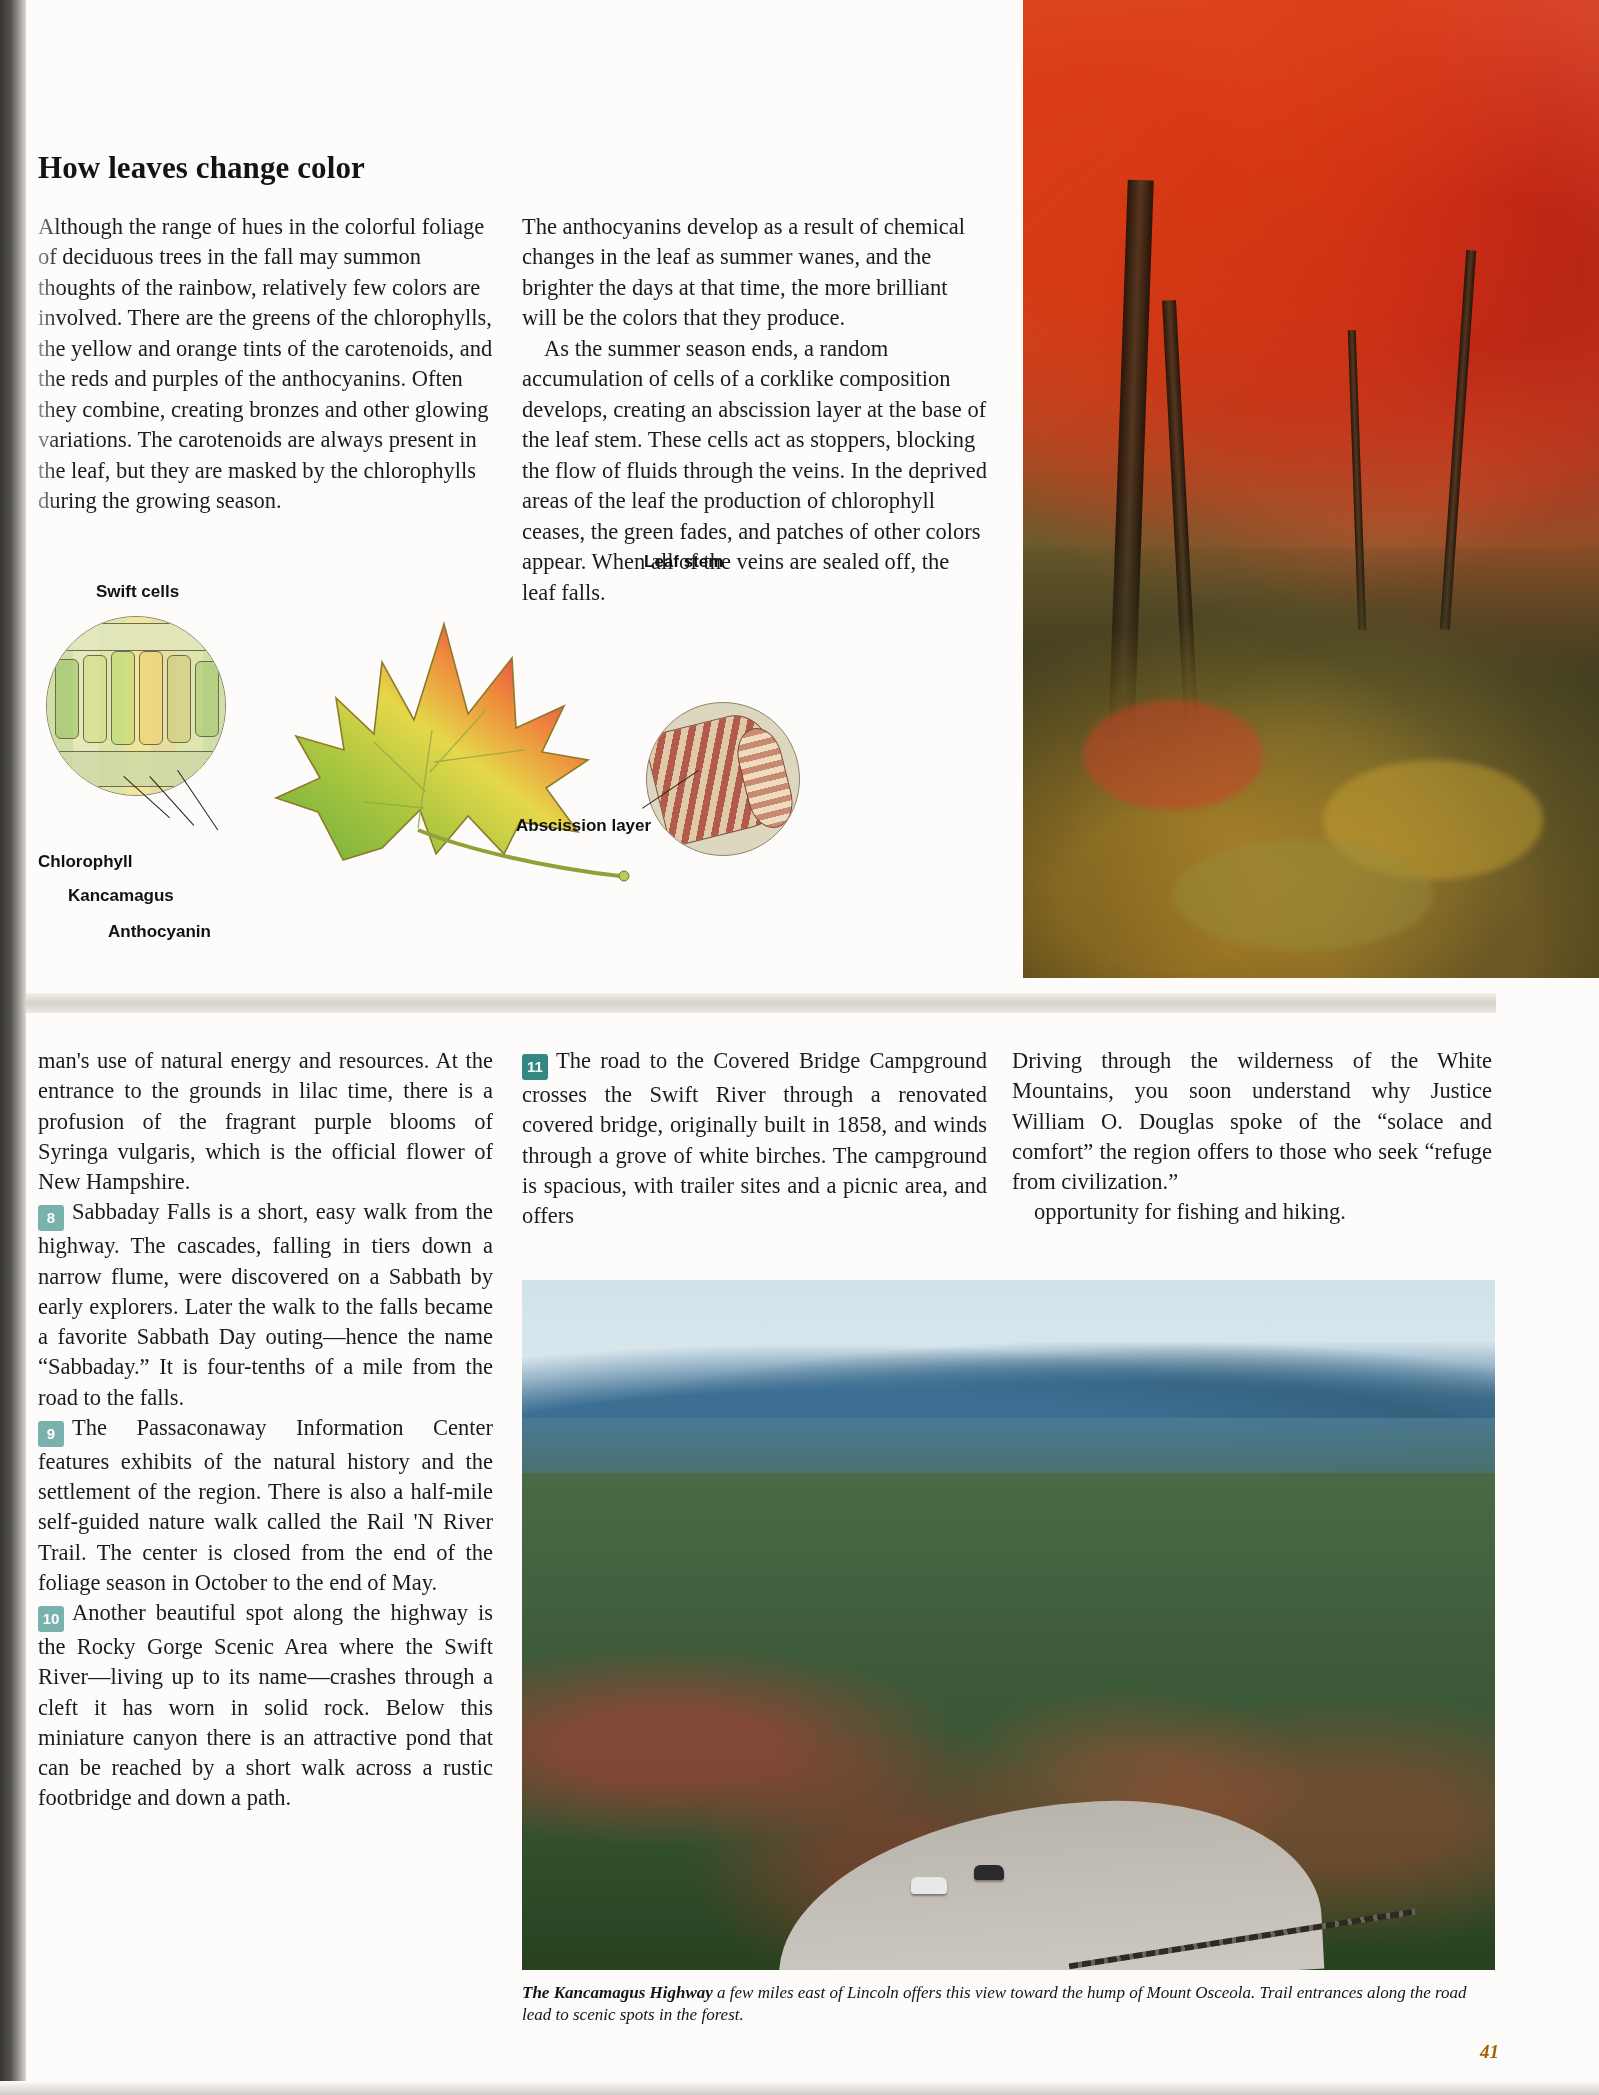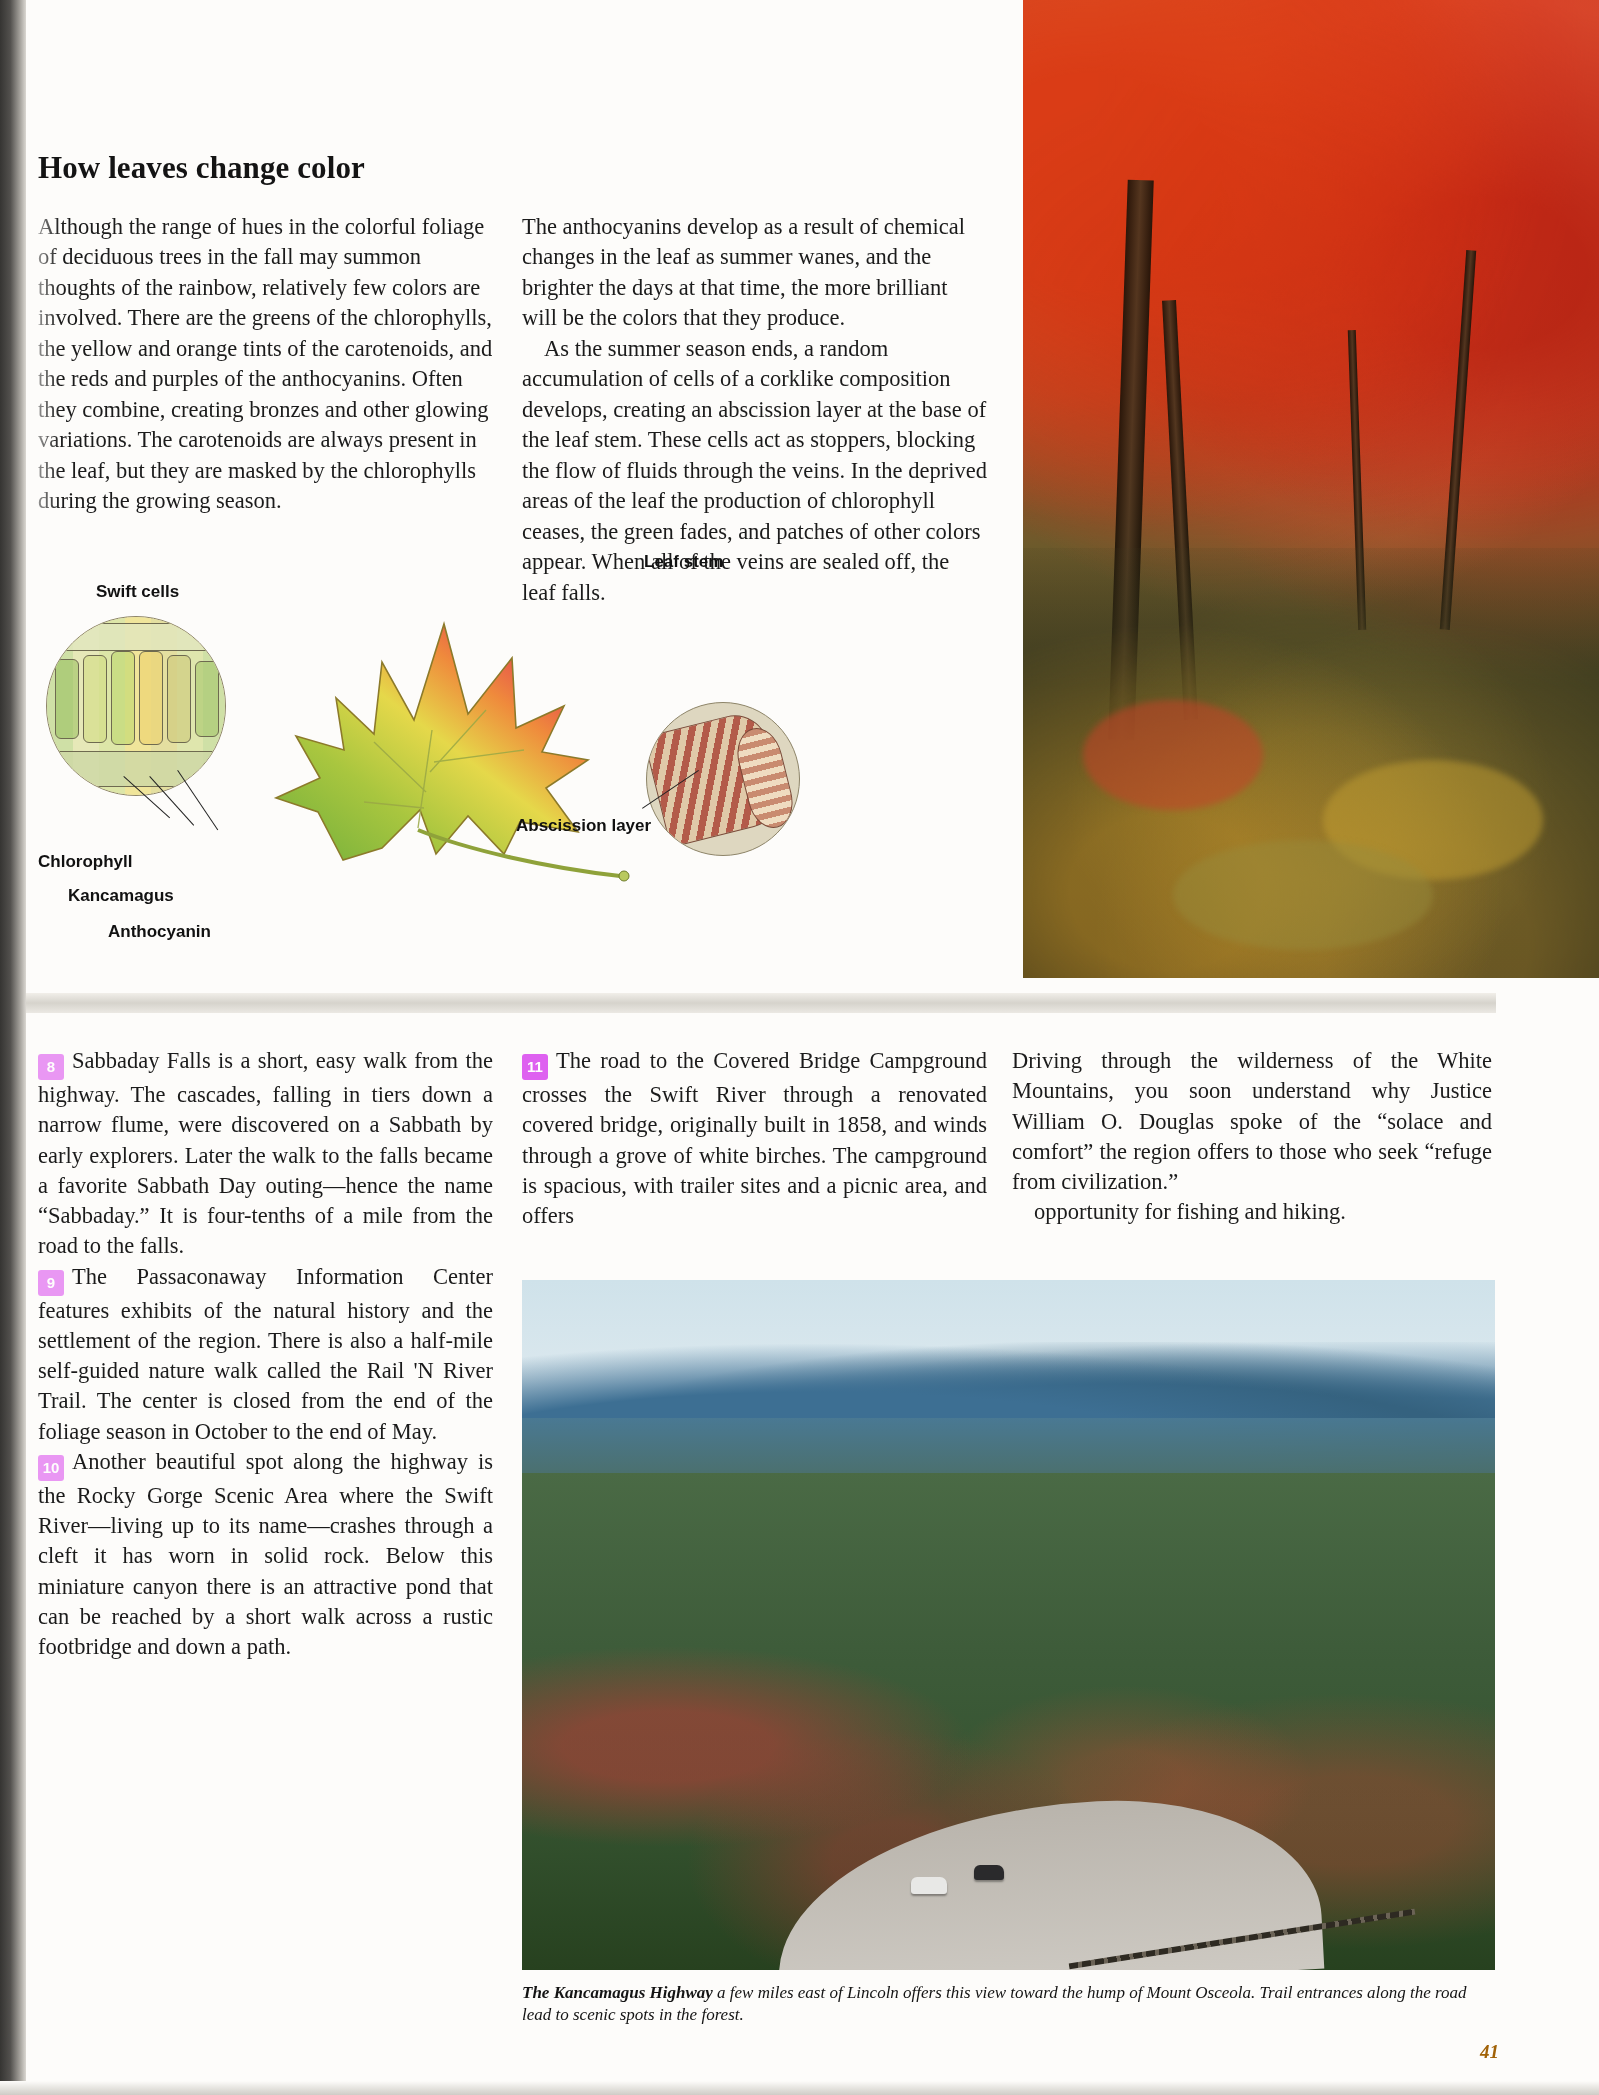--- a/index.html
+++ b/index.html
@@ -209,21 +209,21 @@
   }
   .bcol p { margin: 0; }
   .bcol1 { left: 38px; top: 16px; width: 455px; }
   .bcol2 { left: 522px; top: 16px; width: 465px; }
   .bcol3 { left: 1012px; top: 16px; width: 480px; }
   .bcol2 p + p, .bcol3 p + p { text-indent: 22px; }
 
   .marker {
     display: inline-block;
     width: 26px; height: 26px;
-    background: #d946ef;
+    background: #0f766e;
     color: #fff;
     font-family: "Liberation Sans", sans-serif;
     font-size: 15px;
     font-weight: bold;
     text-align: center;
     line-height: 26px;
     border-radius: 3px;
     vertical-align: -4px;
     margin-right: 8px;
     opacity: .85;
@@ -404,20 +404,21 @@
       <div class="leader" style="left:604px; top:228px; width:68px; transform: rotate(-34deg);"></div>
       <div class="lbl" style="left:478px; top:236px;">Abscission layer</div>
     </div>
   </div>
 
   <div class="band"></div>
 
   <div class="bottom-section">
 
     <div class="bcol bcol1">
+      <p>man's use of natural energy and resources. At the entrance to the grounds in lilac time, there is a profusion of the fragrant purple blooms of Syringa vulgaris, which is the official flower of New Hampshire.</p>
       <p>
         <span class="marker fade">8</span><span>Sabbaday Falls is a short, easy walk from the highway. The cascades, falling in tiers down a narrow flume, were discovered on a Sabbath by early explorers. Later the walk to the falls became a favorite Sabbath Day outing—hence the name “Sabbaday.” It is four-tenths of a mile from the road to the falls.</span>
       </p>
       <p>
         <span class="marker fade">9</span><span>The Passaconaway Information Center features exhibits of the natural history and the settlement of the region. There is also a half-mile self-guided nature walk called the Rail 'N River Trail. The center is closed from the end of the foliage season in October to the end of May.</span>
       </p>
       <p>
         <span class="marker fade">10</span><span>Another beautiful spot along the highway is the Rocky Gorge Scenic Area where the Swift River—living up to its name—crashes through a cleft it has worn in solid rock. Below this miniature canyon there is an attractive pond that can be reached by a short walk across a rustic footbridge and down a path.</span>
       </p>
     </div>

